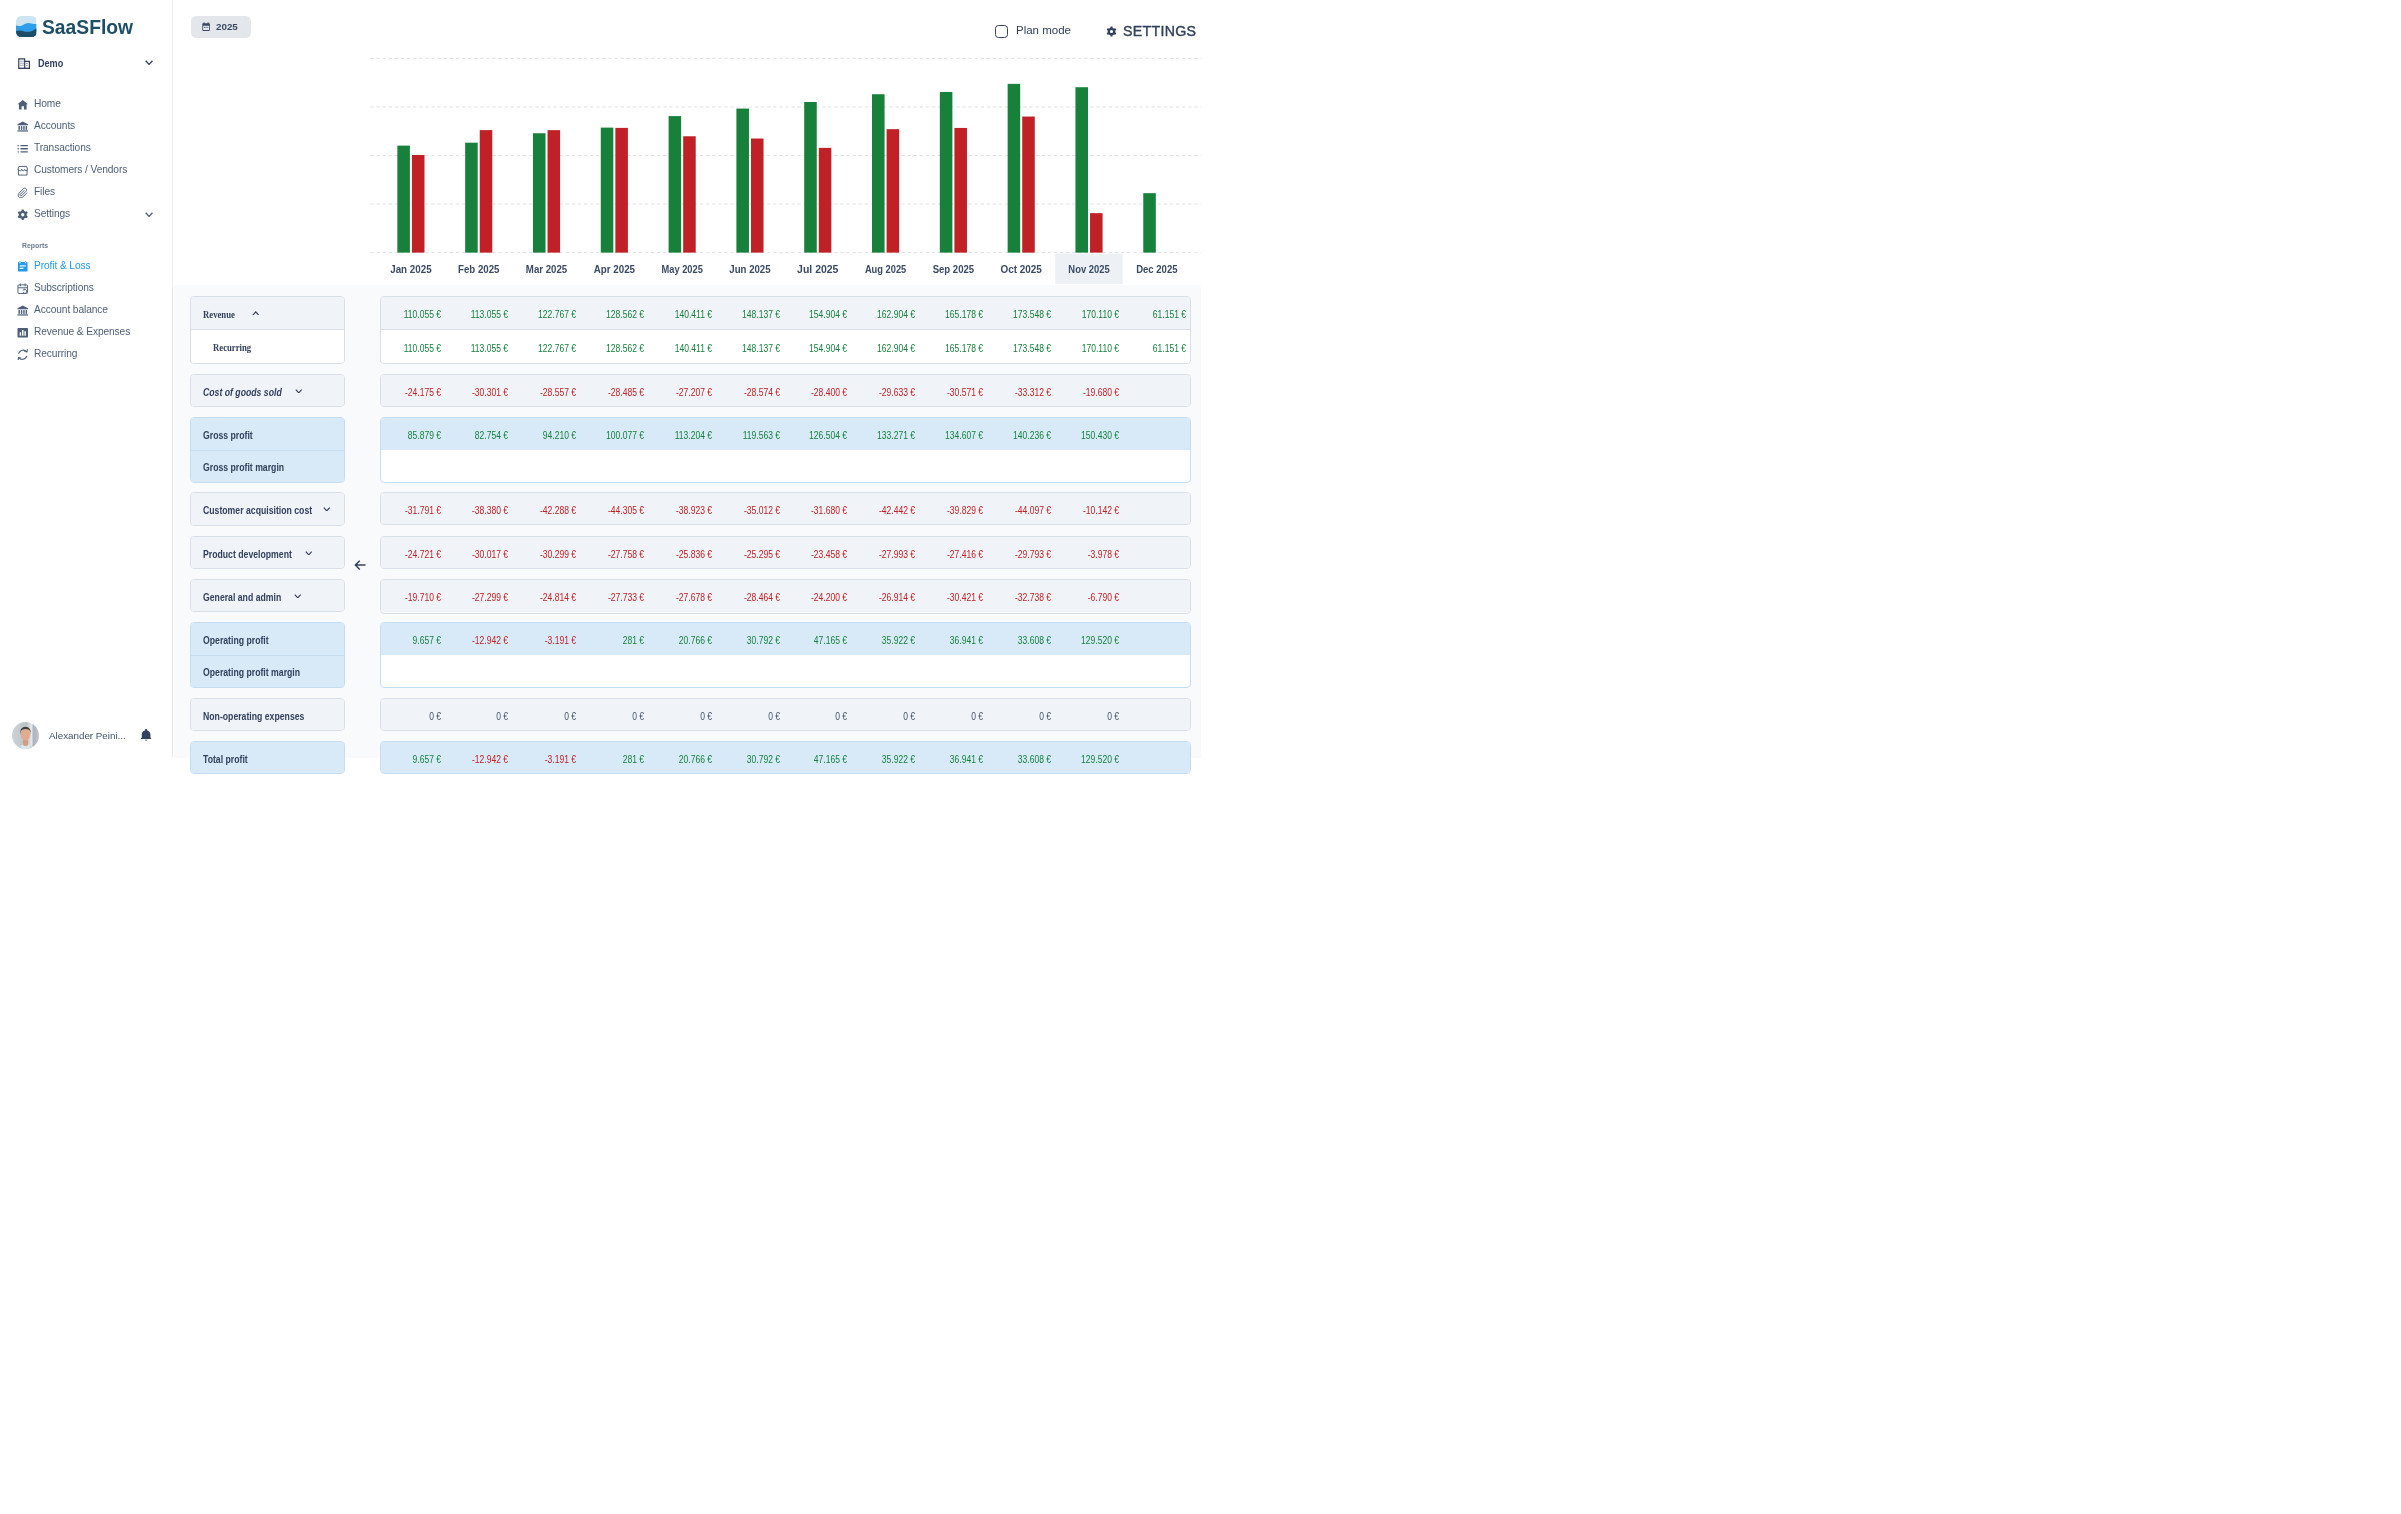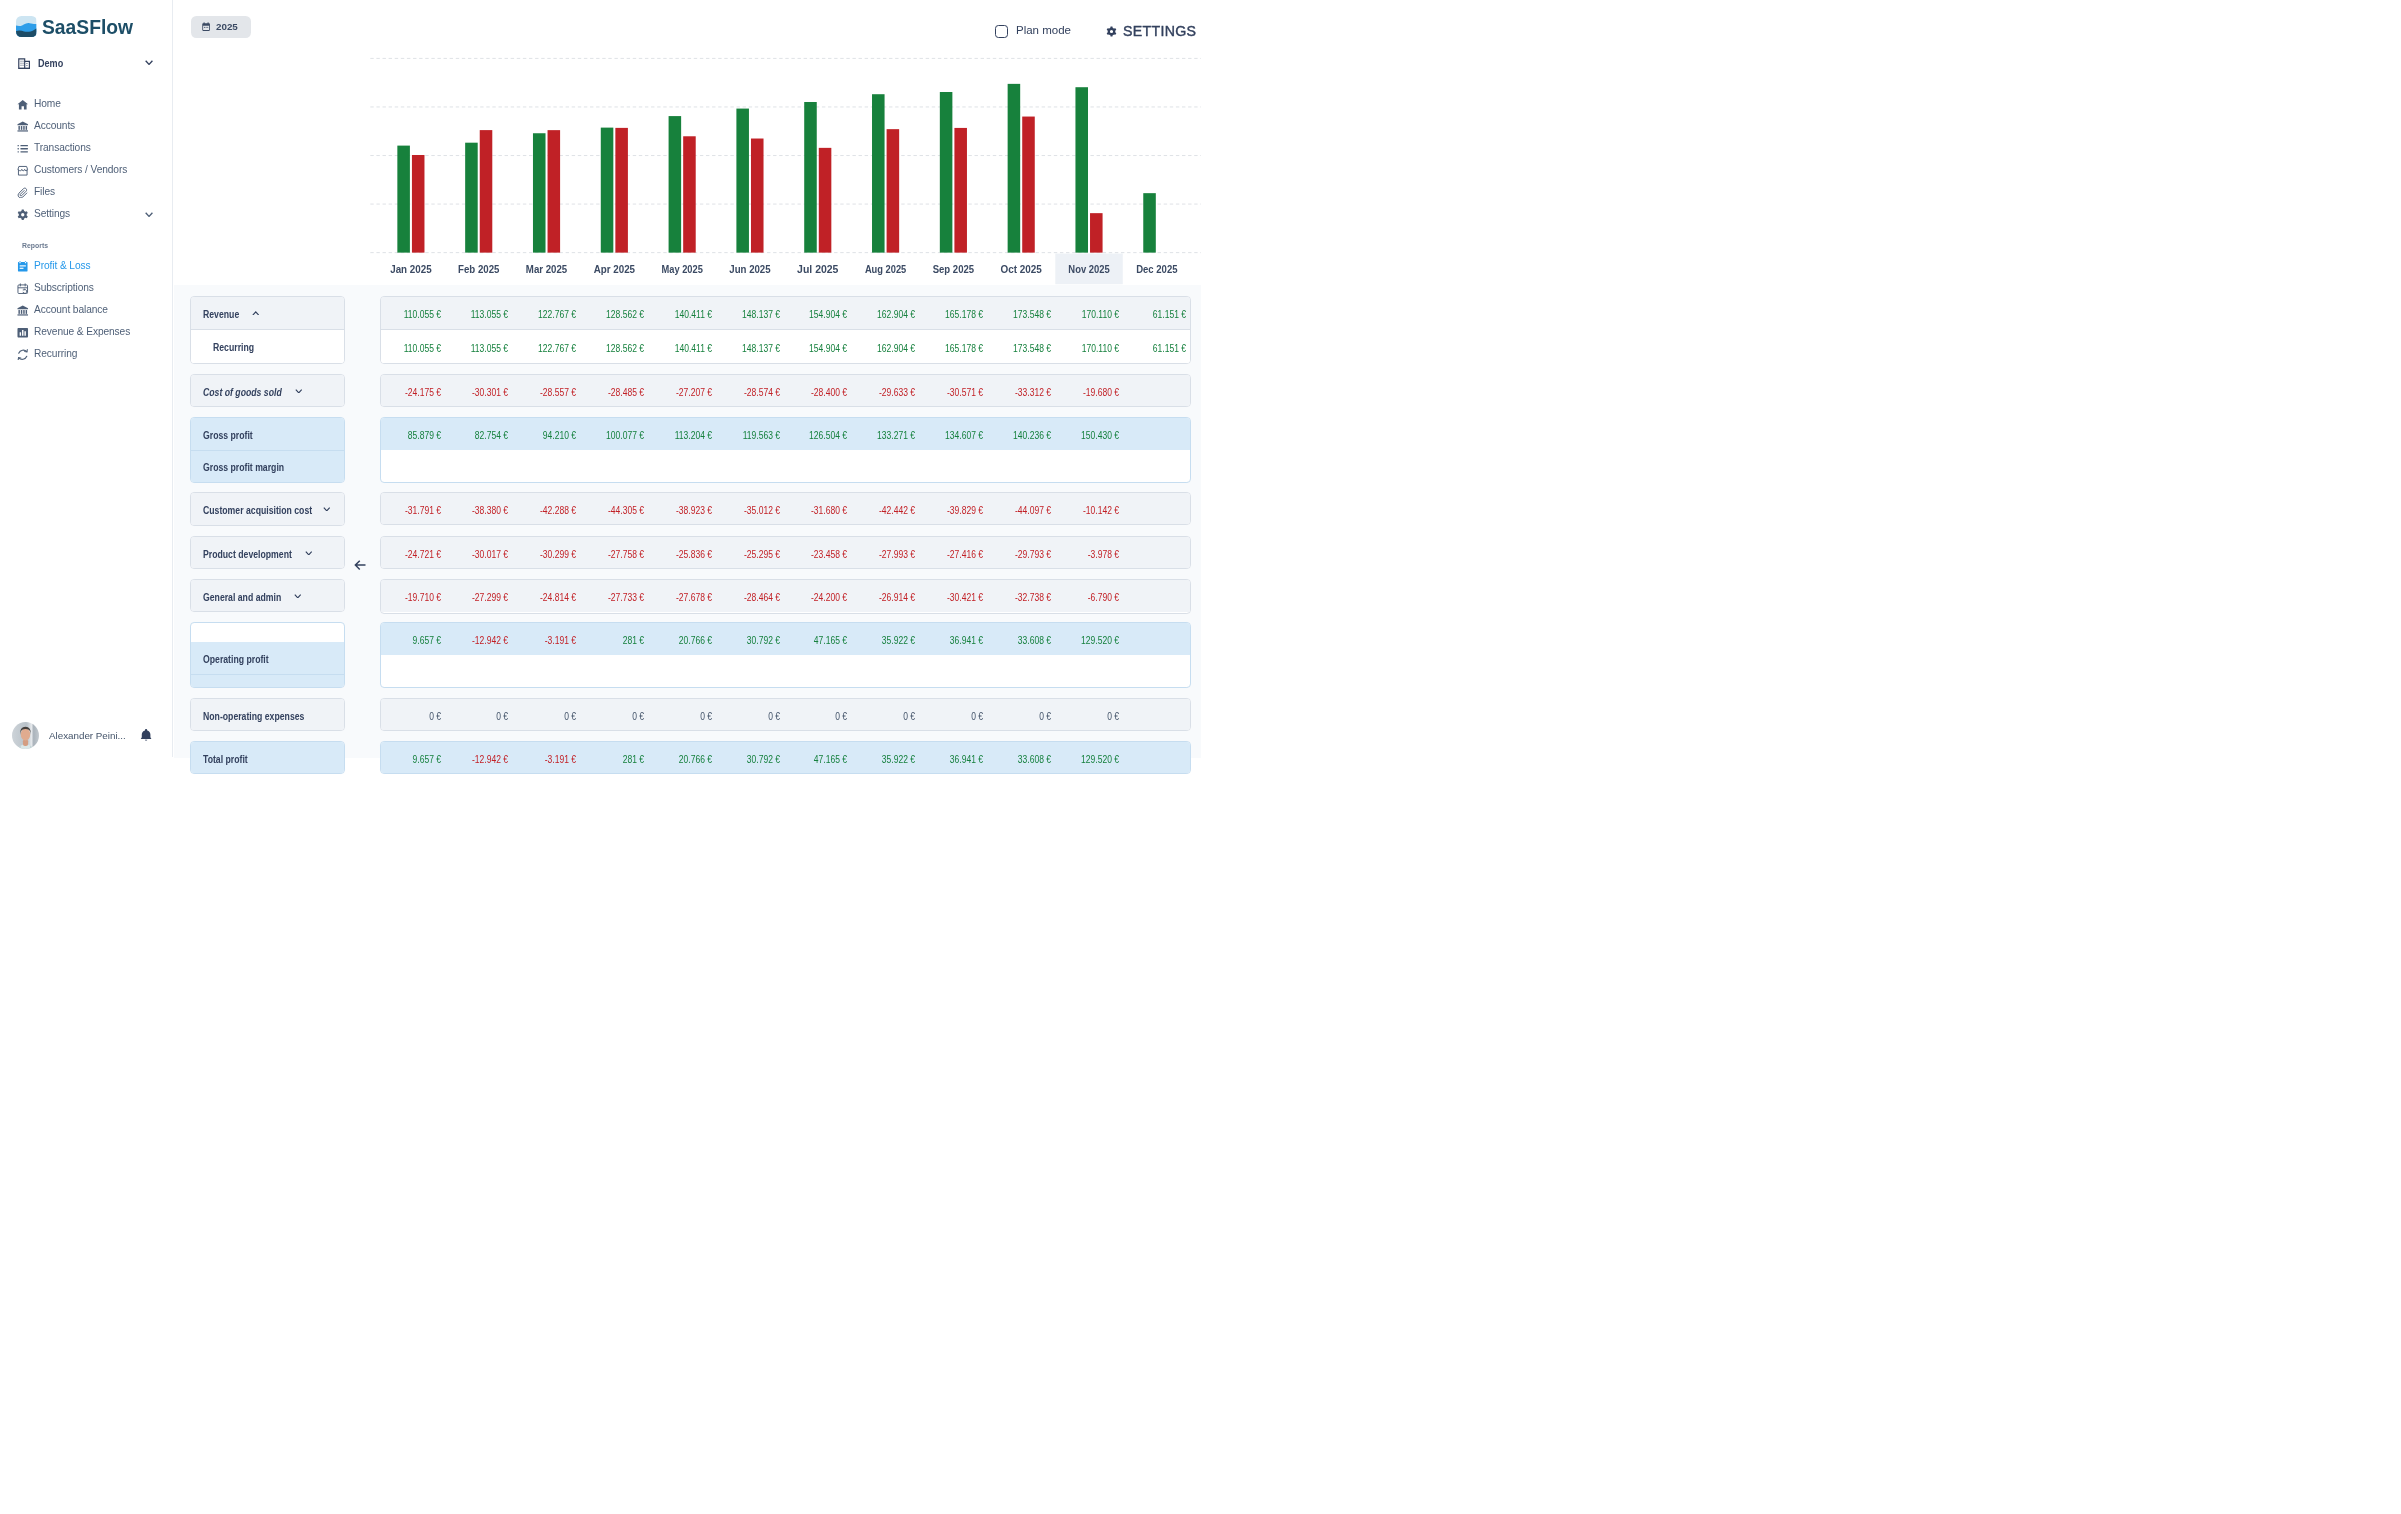--- a/index.html
+++ b/index.html
@@ -247,21 +247,21 @@
     <text x="1250.85" y="402.5" text-anchor="middle" fill="#3b4a63" font-size="16px" font-weight="bold" textLength="61" lengthAdjust="spacingAndGlyphs">Oct 2025</text>
     <rect x="1330.85" y="128.46225999999996" width="18.5" height="243.93774000000002" fill="#17813c"></rect>
     <rect x="1352.35" y="314.19394" width="18.5" height="58.20606" fill="#c02126"></rect>
     <text x="1350.85" y="402.5" text-anchor="middle" fill="#3b4a63" font-size="16px" font-weight="bold" textLength="61" lengthAdjust="spacingAndGlyphs">Nov 2025</text>
     <rect x="1430.85" y="284.70946599999996" width="18.5" height="87.690534" fill="#17813c"></rect>
     <text x="1450.85" y="402.5" text-anchor="middle" fill="#3b4a63" font-size="16px" font-weight="bold" textLength="61" lengthAdjust="spacingAndGlyphs">Dec 2025</text>
   </svg>
 
 <div id="tablebg"></div>
 <div id="tablewrap">
-    <div class="band lblband " style="top:296px; height:68px;">
+    <div class="band lblband " style="top:296px; height:68px;font-family:Liberation Serif, serif;">
       <div class="row grey" style="height:32px;">
         <div class="lbl ">
           <span class="lt">Revenue</span>
         </div>
         <svg class="chev" style="left:61px;" width="7.5" height="4.7" viewBox="0 0 12 8" fill="none" stroke="#33415e" stroke-width="2">
           <path d="M1 7 L6 1.5 L11 7"></path>
         </svg>
       </div>
       <div class="row white divider" style="height:34px;">
         <div class="lbl indent">
@@ -420,21 +420,21 @@
         <span class="num r" style="left:263px; top:1px; line-height:32px;">-27.678 €</span>
         <span class="num r" style="left:331px; top:1px; line-height:32px;">-28.464 €</span>
         <span class="num r" style="left:398px; top:1px; line-height:32px;">-24.200 €</span>
         <span class="num r" style="left:466px; top:1px; line-height:32px;">-26.914 €</span>
         <span class="num r" style="left:534px; top:1px; line-height:32px;">-30.421 €</span>
         <span class="num r" style="left:602px; top:1px; line-height:32px;">-32.738 €</span>
         <span class="num r" style="left:670px; top:1px; line-height:32px;">-6.790 €</span>
       </div>
     </div>
     <div class="band lblband blueb" style="top:622px; height:66px;">
-      <div class="row blue" style="height:32px;margin-top:19px;">
+      <div class="row blue" style="height:32px;">
         <div class="lbl ">
           <span class="lt">Operating profit</span>
         </div>
       </div>
       <div class="row blue divider" style="height:32px;">
         <div class="lbl ">
           <span class="lt">Operating profit margin</span>
         </div>
       </div>
     </div>

